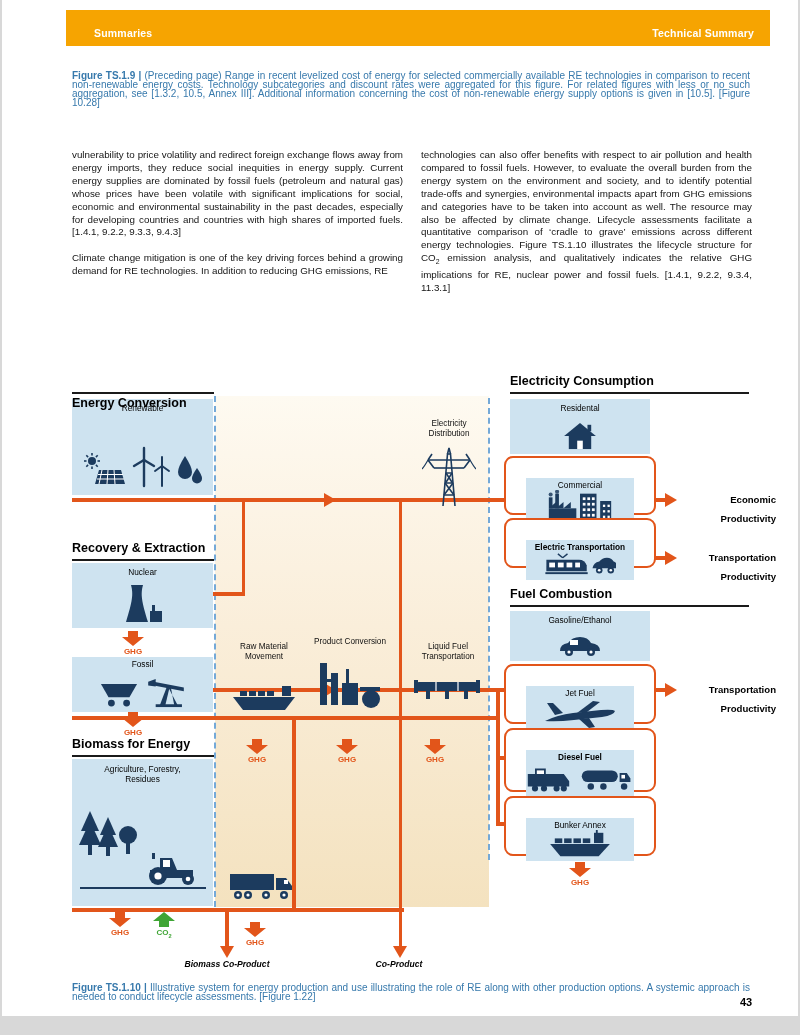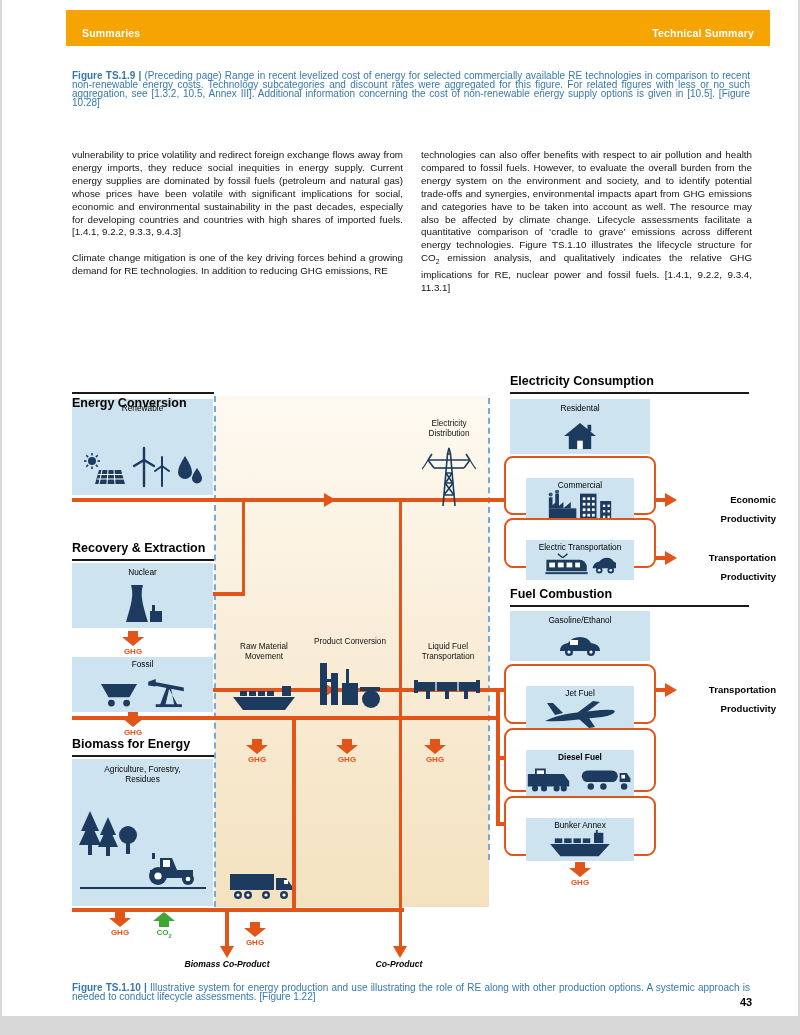--- a/index.html
+++ b/index.html
@@ -1,20 +1,20 @@
 <!DOCTYPE html>
 <html><head>
 <meta charset="utf-8">
 <style>
   * { margin:0; padding:0; box-sizing:border-box; }
   html,body { width:800px; height:1035px; }
   body { background:#D8D8D8; font-family:"Liberation Sans", sans-serif; position:relative; }
   .page { position:absolute; left:2px; top:0; width:796px; height:1016px; background:#fff; overflow:hidden; }
   .abs { position:absolute; }
-  .hdr { position:absolute; background:#F6A401; color:#fff; display:flex; justify-content:space-between; align-items:flex-end; padding:0 16px 7px 16px; font-size:10.5px; font-weight:bold; letter-spacing:.2px; }
+  .hdr { position:absolute; background:#F6A401; color:#fff; display:flex; justify-content:space-between; align-items:flex-end; padding:0 16px 7px 28px; font-size:10.5px; font-weight:bold; letter-spacing:.2px; }
   .cap { position:absolute; color:#3779AC; font-size:10px; line-height:9px; text-align:justify; }
   .cap b { font-weight:bold; }
   .btxt { position:absolute; font-size:9.8px; line-height:12.9px; text-align:justify; color:#141414; }
   .btxt p { margin:0; }
   sub { font-size:70%; }
   .secH { position:absolute; font-weight:bold; font-size:12.5px; color:#000; z-index:3; white-space:nowrap; }
   .rule { position:absolute; height:1.6px; background:#1a1a1a; z-index:3; }
   .bluebox { position:absolute; background:#CEE3F0; display:flex; flex-direction:column; z-index:2; }
   .bluebox-i { background:#CEE3F0; flex:1; display:flex; flex-direction:column; position:relative; }
   .owrap { position:absolute; border:2.8px solid #E2551A; border-radius:9px; padding:20px; background:#fff; display:flex; flex-direction:column; z-index:2; }
@@ -384,21 +384,21 @@
             <rect x="61" y="28" width="2.5" height="2.5"></rect>
               <rect x="66" y="28" width="2.5" height="2.5"></rect>
           </g>
         </svg>
       </div>
     </div>
   </div>
 
   <div class="owrap" style="left:502px;top:518px;width:152px;height:50px;">
     <div class="bluebox-i">
-      <div class="blabel" style="padding-top:2px;">Electric Transportation</div>
+      <div class="blabel" style="padding-top:2px;font-weight:bold;">Electric Transportation</div>
       <div class="grow" style="padding-bottom:3px;">
         <svg width="72" height="25" viewBox="0 0 74 26">
           <g fill="#1C3B5E">
               <path d="M2 8 h34 q6 0 8 6 v6 h-42 z"></path>
               <rect x="1" y="21" width="44" height="2"></rect>
             </g>
           <path d="M14 2 l5 4 M19 6 l5 -4" stroke="#1C3B5E" stroke-width="1.5" fill="none"></path>
           <g fill="#fff">
               <rect x="5" y="11" width="6" height="5"></rect>
               <rect x="14" y="11" width="6" height="5"></rect>

